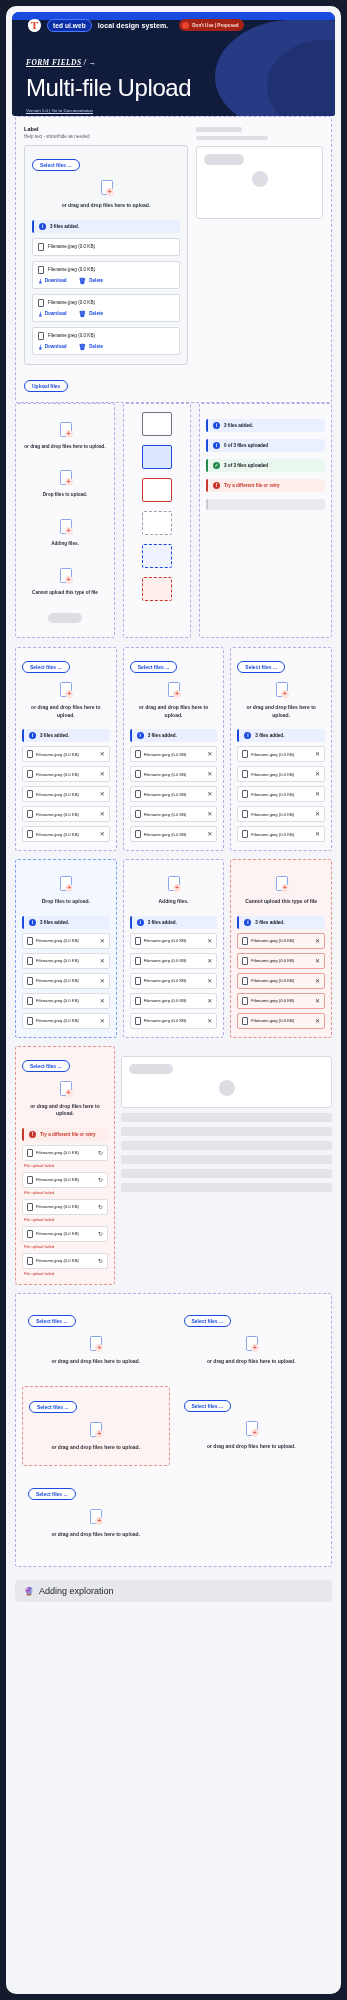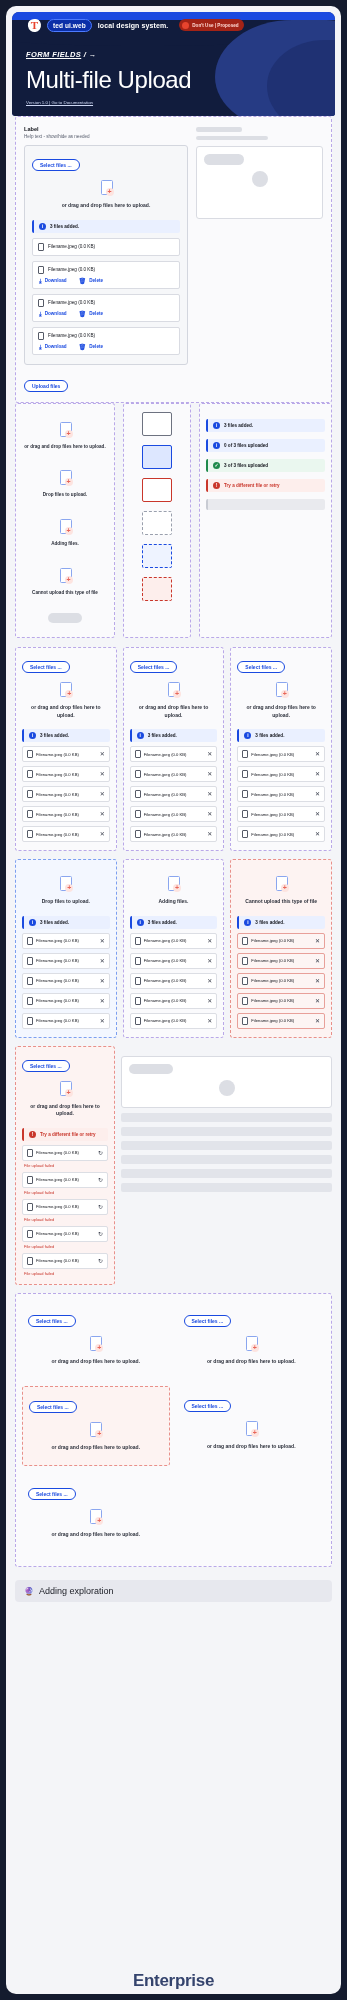--- a/index.html
+++ b/index.html
@@ -91,23 +91,23 @@
   }
   .status-pill {
     display: flex; align-items: center; gap: 3px;
     background: #a32316; border-radius: 9px;
     height: 12px; padding: 0 5px 0 3px; margin-left: 5px;
   }
   .status-dot { width: 7px; height: 7px; border-radius: 50%; background: #e8442e; flex:0 0 auto;}
   .status-txt { color: #ffd9d4; font-size: 4.6px; font-weight: bold; white-space: nowrap; }
 
   .crumb {
-    margin-top: 12px;
+    margin-top: 20px;
     color: #fff; font-size: 7.5px; font-weight: bold;
-    font-style: italic; letter-spacing: .4px;
+    font-style: italic; letter-spacing: .4px; font-family: Liberation Serif, serif;
   }
   .crumb u { text-decoration: underline; }
   .hero-title {
     color: #fff; font-size: 24px; font-weight: normal;
     letter-spacing: -.4px; margin-top: 7px;
   }
   .hero-ver {
     margin-top: 6px; color: #b9c6e8; font-size: 4.4px;
   }
   .hero-ver u { text-decoration: underline; color:#cfd9f5;}
@@ -771,14 +771,13 @@
       </div>
     </div>
   </div>
 
   <div class="sec-bar future">
     <span class="sec-emoji">🔮</span>
     <span>Adding exploration</span>
   </div>
   <div class="footer-space"></div>
 
-  <div class="ent-watermark">Enterprise</div>
 </div>
 
 </body></html>

